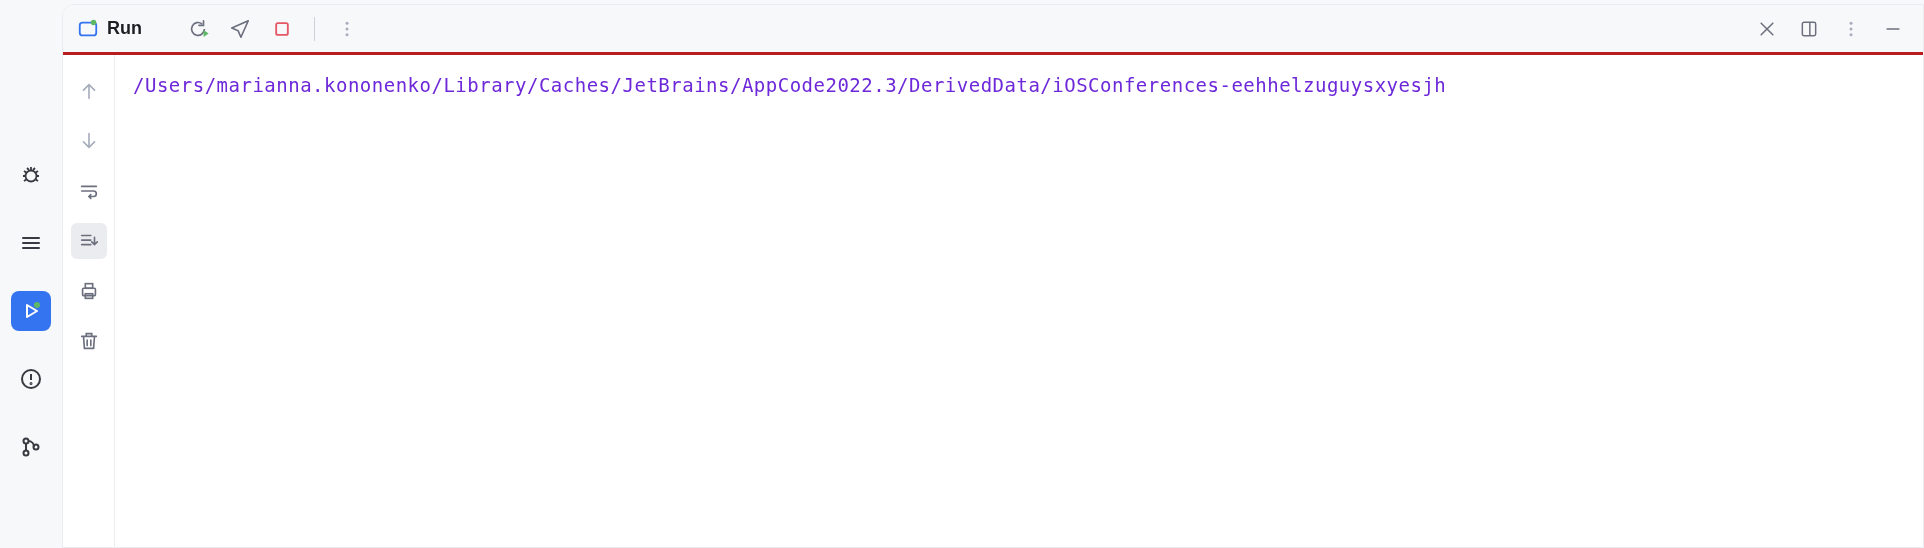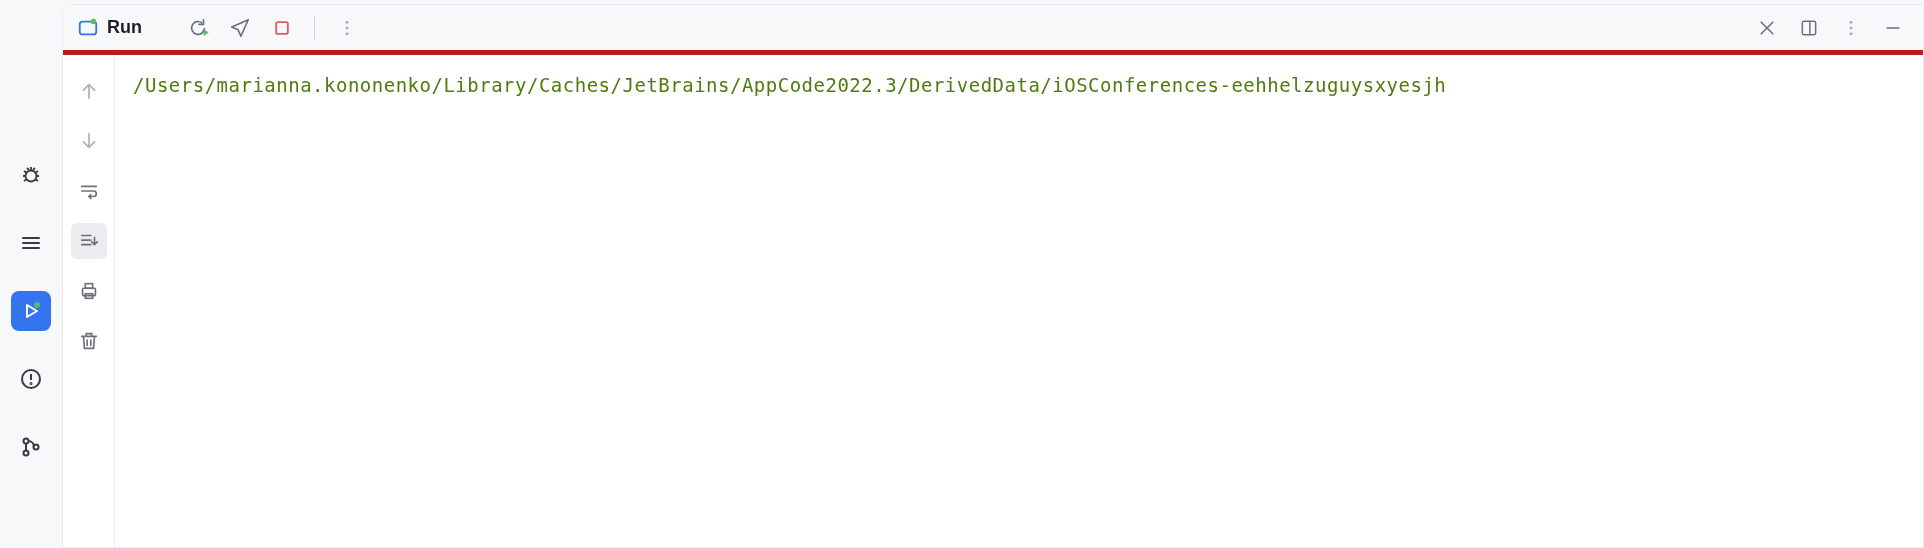--- a/index.html
+++ b/index.html
@@ -49,21 +49,21 @@
       border-radius: 12px 0 0 0;
       margin-top: 4px;
       overflow: hidden;
       border: 1px solid #ebecf0;
     }
     .toolbar {
       height: 50px;
       display: flex;
       align-items: center;
       padding: 0 14px;
-      border-bottom: 5px solid #b91c1c;
+      border-bottom: 3px solid #b91c1c;
       background: #f7f8fa;
       gap: 10px;
     }
     .tb-left {
       display: flex;
       align-items: center;
       gap: 10px;
     }
     .tb-title {
       display: flex;
@@ -118,21 +118,21 @@
       border-radius: 6px;
     }
     .gutter-btn.highlighted {
       background: #ebecf0;
     }
     .console-output {
       flex: 1;
       padding: 16px 18px;
       font-family: "Menlo", "Consolas", monospace;
       font-size: 19px;
-      color: #4d7c0f;
+      color: #6d28d9;
       white-space: nowrap;
       overflow: hidden;
       line-height: 1.5;
       letter-spacing: 0.5px;
     }
     .dot-green {
       fill: #5fb865;
     }
   </style>
 </head>

